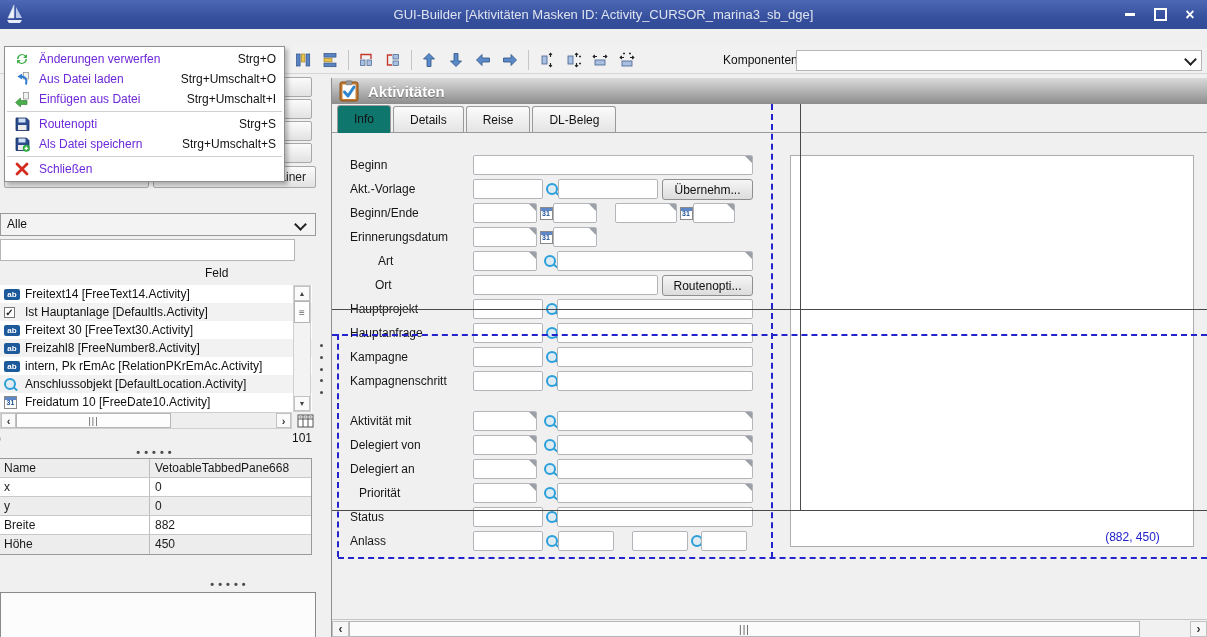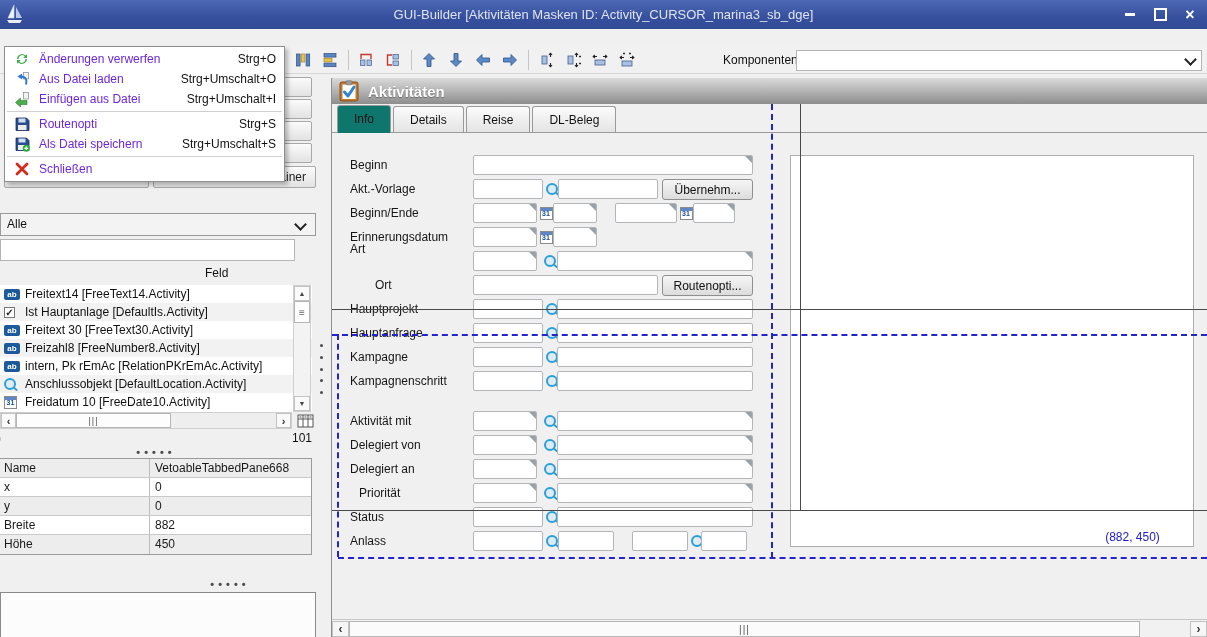--- a/index.html
+++ b/index.html
@@ -411,21 +411,21 @@
       <span class="abs form-row-label" style="top: 230px;">Erinnerungsdatum</span>
       <div class="abs ffield" style="left: 473px; top: 227px; width: 64px;">
         <span class="corner"></span>
       </div>
       <span class="abs fcal" style="left: 539px; top: 227px;">
         <span class="cal">31</span>
       </span>
       <div class="abs ffield" style="left: 553px; top: 227px; width: 44px;">
         <span class="corner"></span>
       </div>
-      <span class="abs form-row-label" style="top: 242px;">Art</span>
+      <span class="abs form-row-label" style="top: 254px; margin-left: 28px;">Art</span>
       <div class="abs ffield" style="left: 473px; top: 251px; width: 64px;">
         <span class="corner"></span>
       </div>
       <span class="abs flens" style="left: 543px; top: 251px;">
         <span class="lens"></span>
       </span>
       <div class="abs ffield" style="left: 557px; top: 251px; width: 196px;">
         <span class="corner"></span>
       </div>
       <span class="abs form-row-label" style="top: 278px; margin-left: 25px;">Ort</span>

